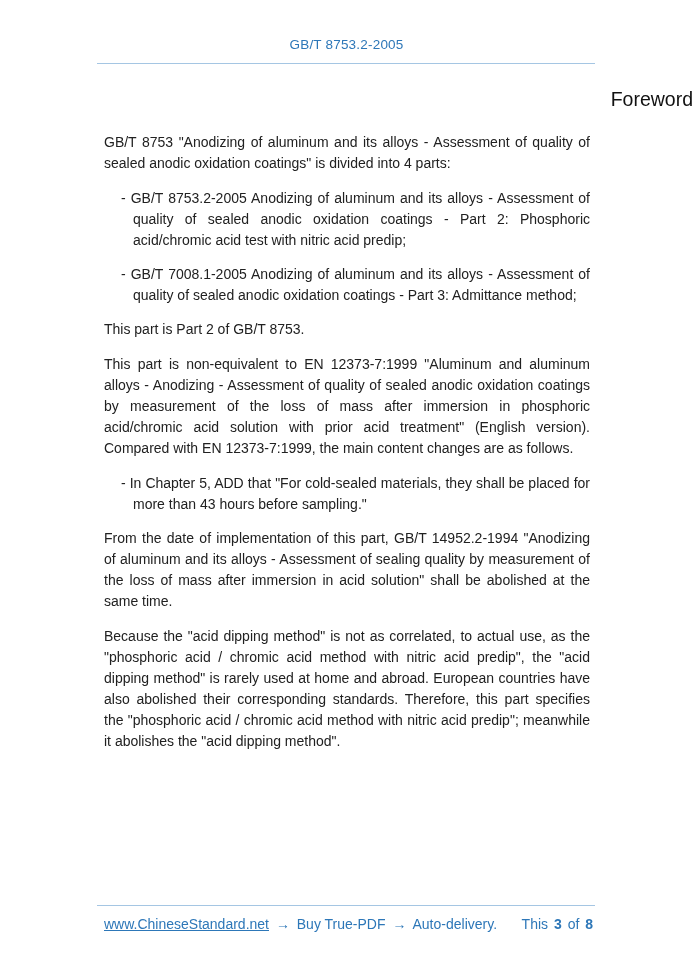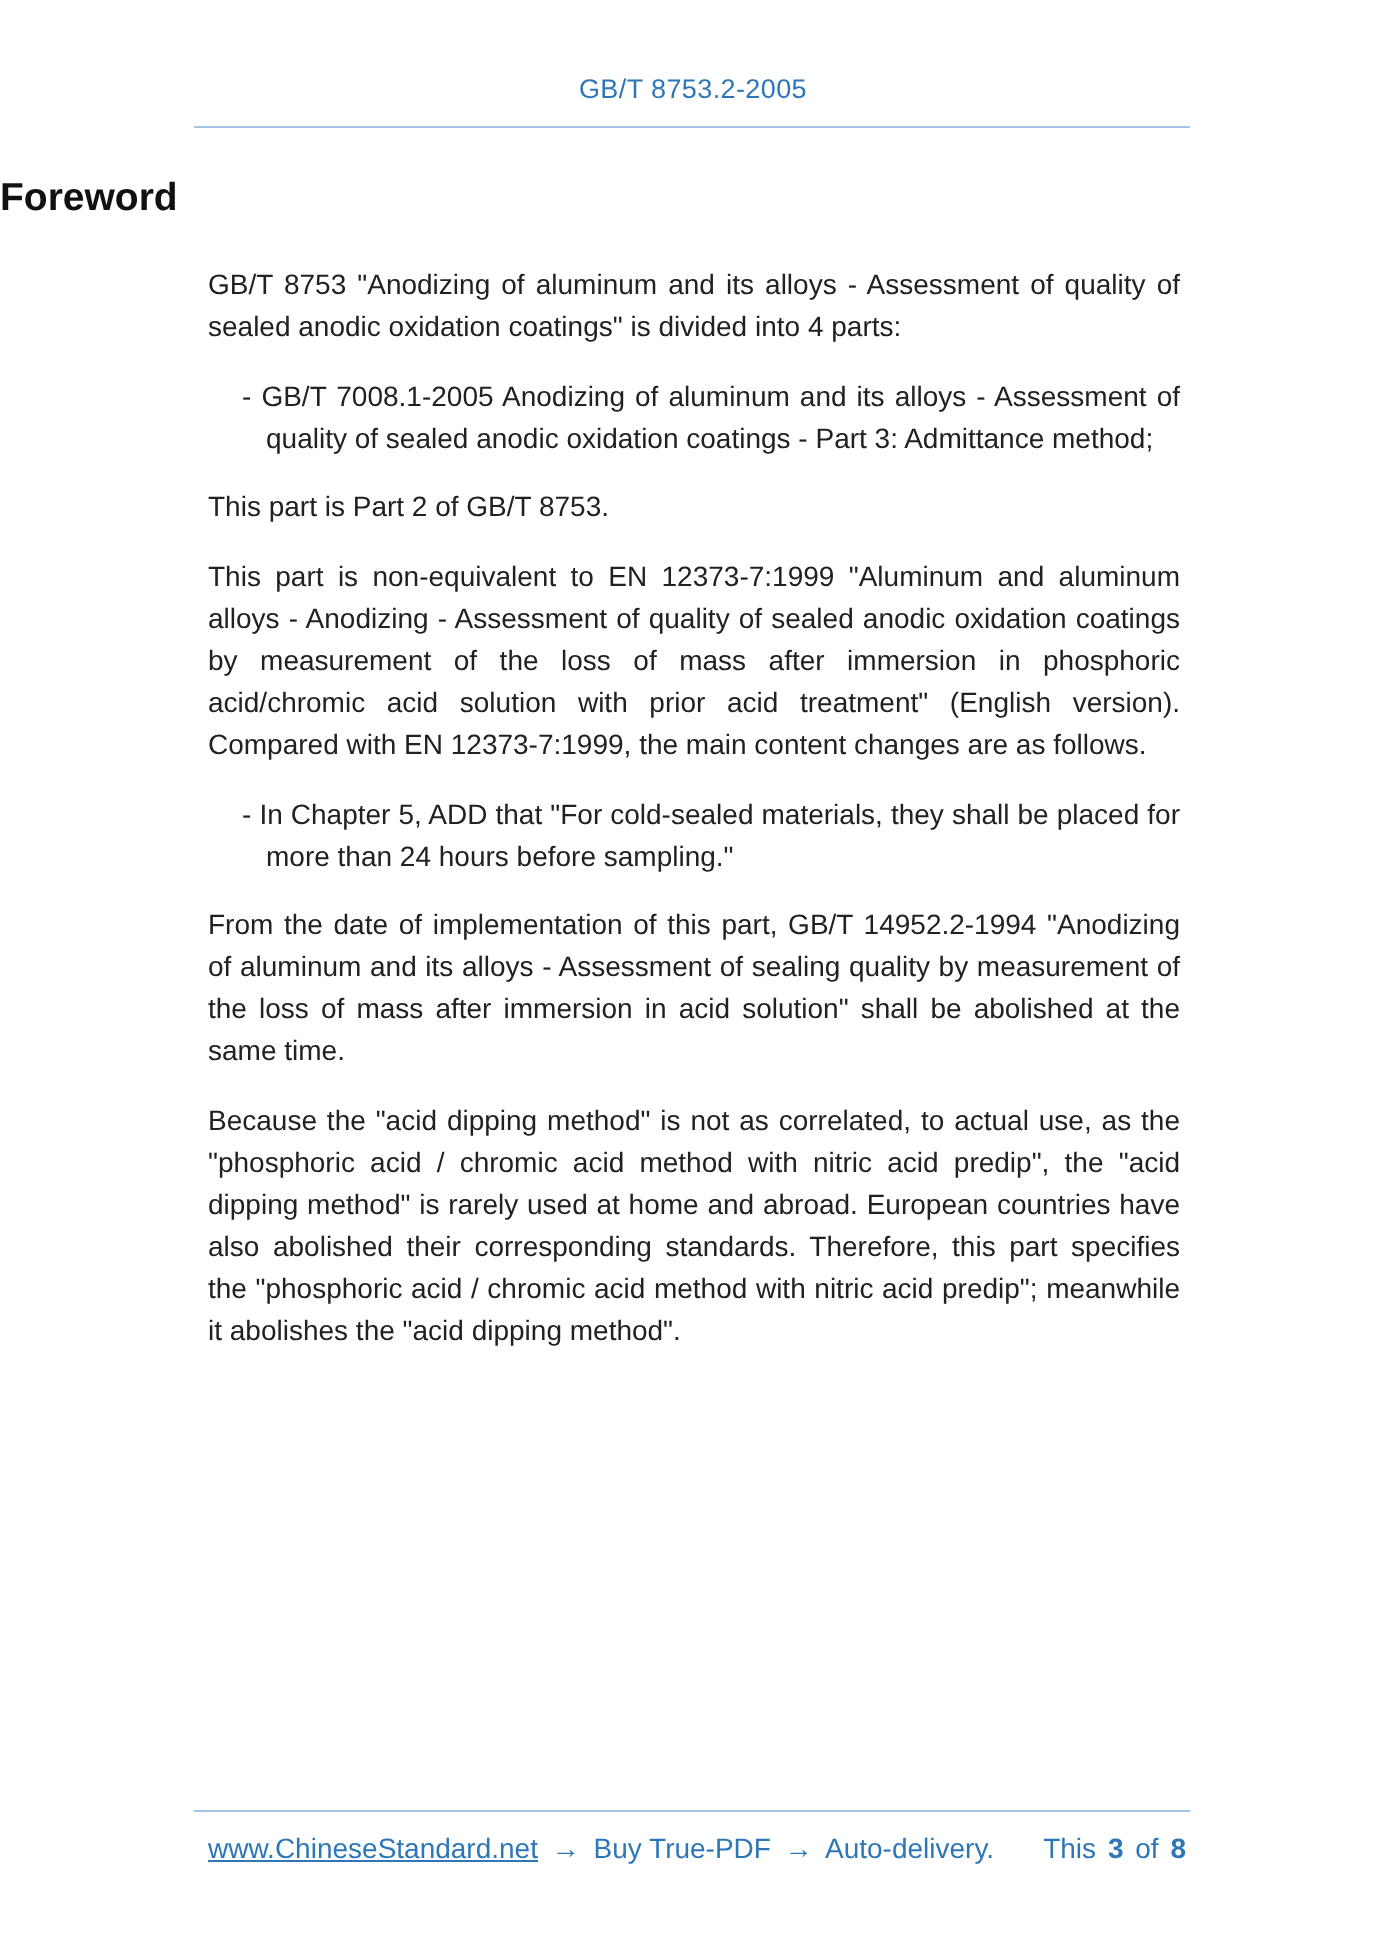--- a/index.html
+++ b/index.html
@@ -29,23 +29,23 @@
   .rule {
     height: 0;
     border-top: 1.5px solid var(--rule-blue, #a5c6e3);
     margin: 0 98px 0 97px;
   }
   .header-rule {
     margin-top: 11px;
   }
   .page-title {
     margin: 24px 0 21px 0;
-    text-align: left;
+    text-align: right;
     font-size: 19.5px;
-    font-weight: bold;
+    font-weight: normal;
     color: #111111;
   }
   .content {
     margin: 0 103px 0 104px;
     font-size: 14px;
     line-height: 21px;
   }
   .content .paragraph {
     margin: 0 0 14px 0;
     text-align: justify;
@@ -100,38 +100,42 @@
   </div>
 
   <div class="page-title">Foreword</div>
 
   <div class="content" id="content">
     <div class="paragraph">
       <span>GB/T 8753 "Anodizing of aluminum and its alloys - Assessment of quality of sealed anodic oxidation coatings" is divided into 4 parts:</span>
     </div>
 
 
+    <div class="bullet">
+      <span>-</span>
+      <span>GB/T 8753.2-2005 Anodizing of aluminum and its alloys - Assessment of quality of sealed anodic oxidation coatings - Part 2: Phosphoric acid/chromic acid test with nitric acid predip;</span>
+    </div>
 
     <div class="bullet">
       <span>-</span>
       <span>GB/T 7008.1-2005 Anodizing of aluminum and its alloys - Assessment of quality of sealed anodic oxidation coatings - Part 3: Admittance method;</span>
     </div>
 
 
     <div class="paragraph">
       <span>This part is Part 2 of GB/T 8753.</span>
     </div>
 
     <div class="paragraph">
       <span>This part is non-equivalent to EN 12373-7:1999 "Aluminum and aluminum alloys - Anodizing - Assessment of quality of sealed anodic oxidation coatings by measurement of the loss of mass after immersion in phosphoric acid/chromic acid solution with prior acid treatment" (English version). Compared with EN 12373-7:1999, the main content changes are as follows.</span>
     </div>
 
     <div class="bullet">
       <span>-</span>
-      <span>In Chapter 5, ADD that "For cold-sealed materials, they shall be placed for more than 24 hours before sampling."</span>
+      <span>In Chapter 5, ADD that "For cold-sealed materials, they shall be placed for more than 43 hours before sampling."</span>
     </div>
 
     <div class="paragraph">
       <span>From the date of implementation of this part, GB/T 14952.2-1994 "Anodizing of aluminum and its alloys - Assessment of sealing quality by measurement of the loss of mass after immersion in acid solution" shall be abolished at the same time.</span>
     </div>
 
     <div class="paragraph">
       <span>Because the "acid dipping method" is not as correlated, to actual use, as the "phosphoric acid / chromic acid method with nitric acid predip", the "acid dipping method" is rarely used at home and abroad. European countries have also abolished their corresponding standards. Therefore, this part specifies the "phosphoric acid / chromic acid method with nitric acid predip"; meanwhile it abolishes the "acid dipping method".</span>
     </div>
 

